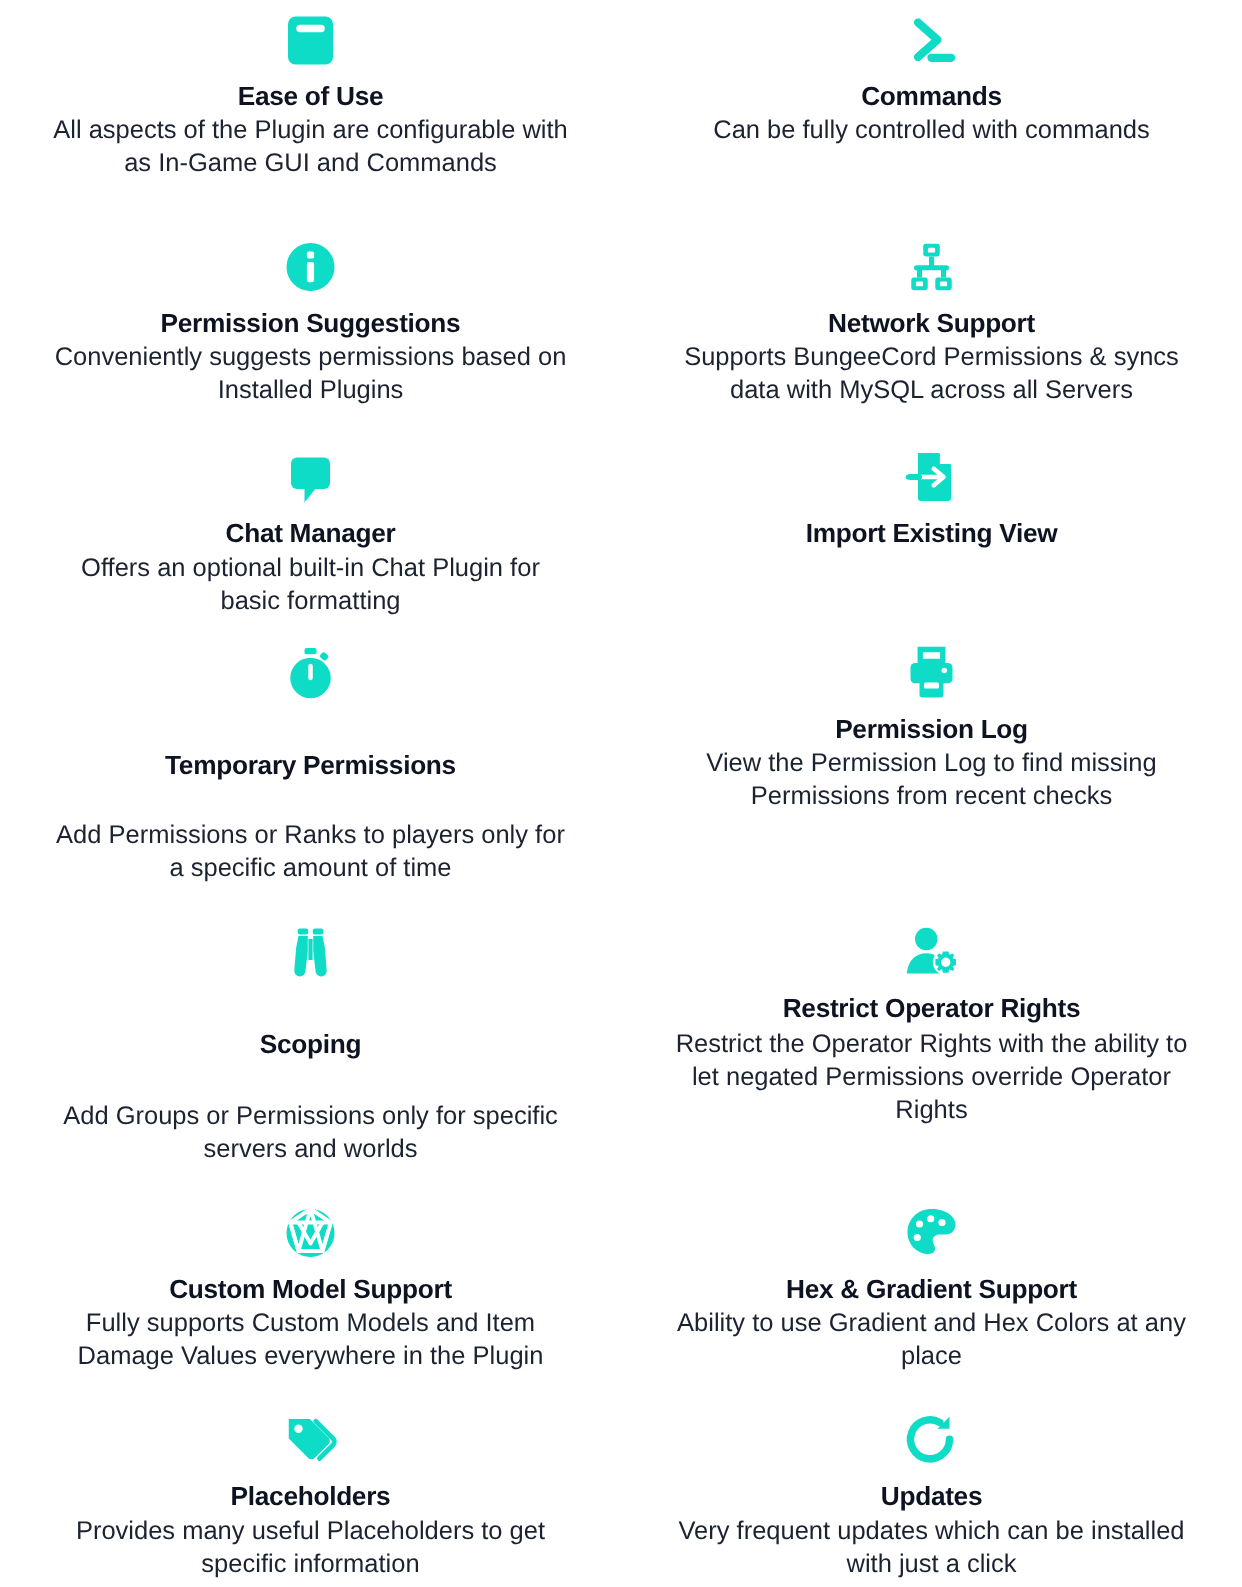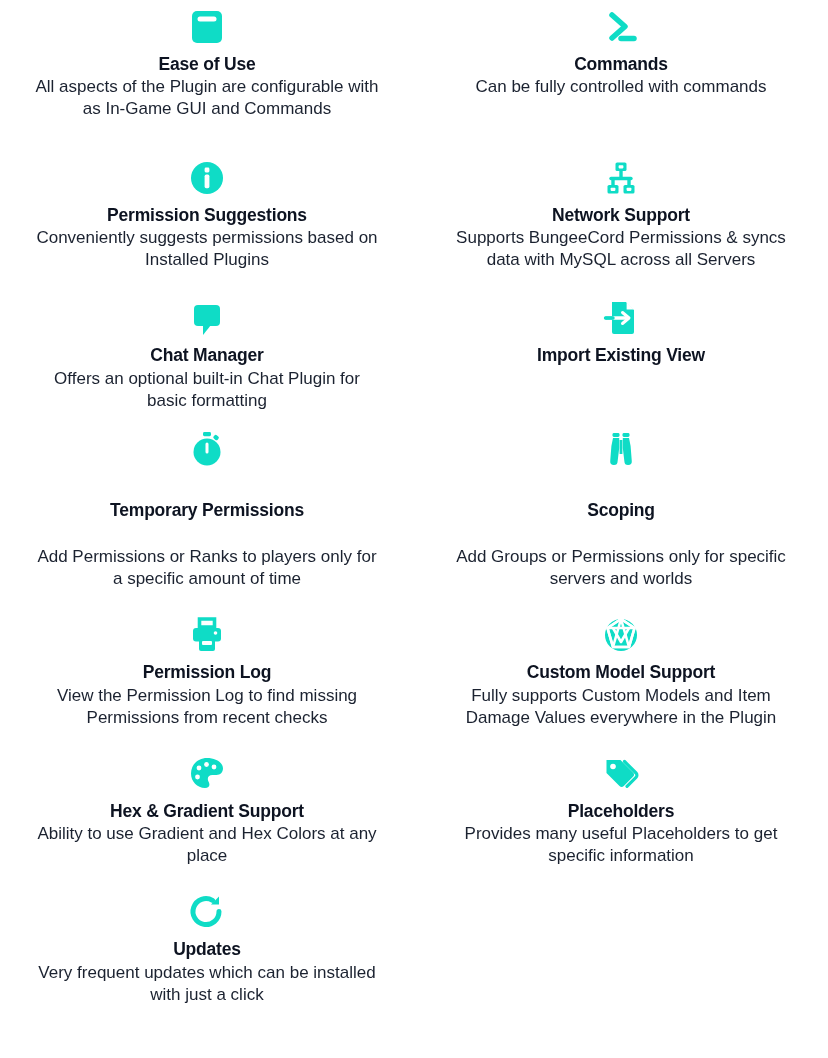--- a/index.html
+++ b/index.html
@@ -157,48 +157,61 @@
         <rect x="17" y="4" width="8" height="4.2" rx="1.4" fill="#0fdcc6"></rect>
         <rect x="27.5" y="7.3" width="5.2" height="4.4" rx="1.6" fill="#0fdcc6" transform="rotate(40 30 9.5)"></rect>
         <circle cx="21" cy="24" r="13.5" fill="#0fdcc6"></circle>
         <rect x="19.5" y="14.5" width="3" height="11" rx="1.5" fill="#ffffff"></rect>
       </svg>
     </span>
     <p class="feature-title">Temporary Permissions</p>
     <p class="feature-desc">Add Permissions or Ranks to players only for a specific amount of time</p>
   </div>
 
+  <div class="feature-card r5 col-left">
+    <span class="feature-icon">
+      <svg width="42" height="42" viewBox="0 0 42 42">
+        <path d="M13.5 5 H28.5 V13 H13.5 Z" fill="none" stroke="#0fdcc6" stroke-width="3.6"></path>
+        <rect x="7" y="14" width="28" height="13.5" rx="3" fill="#0fdcc6"></rect>
+        <circle cx="29.5" cy="19" r="1.8" fill="#ffffff"></circle>
+        <rect x="13" y="24" width="16" height="13" rx="2" fill="#0fdcc6"></rect>
+        <rect x="16" y="27" width="10" height="4" rx="1" fill="#ffffff"></rect>
+      </svg>
+    </span>
+    <p class="feature-title">Permission Log</p>
+    <p class="feature-desc">View the Permission Log to find missing Permissions from recent checks</p>
+  </div>
+
   <div class="feature-card r4 col-right">
     <span class="feature-icon">
       <svg width="42" height="42" viewBox="0 0 42 42">
         <rect x="12.5" y="5" width="7" height="4" rx="1.4" fill="#0fdcc6"></rect>
         <rect x="22.5" y="5" width="7" height="4" rx="1.4" fill="#0fdcc6"></rect>
         <path d="M13 10 H19.2 V20 L17.6 33.5 A3.6 3.6 0 0 1 10.2 33.2 L11.4 18 Z" fill="#0fdcc6"></path>
         <path d="M29 10 H22.8 V20 L24.4 33.5 A3.6 3.6 0 0 0 31.8 33.2 L30.6 18 Z" fill="#0fdcc6"></path>
         <rect x="19.6" y="12" width="2.8" height="14" fill="#0fdcc6"></rect>
       </svg>
     </span>
     <p class="feature-title">Scoping</p>
     <p class="feature-desc">Add Groups or Permissions only for specific servers and worlds</p>
   </div>
 
-  <div class="feature-card r5 col-left">
-    <span class="feature-icon">
-      <svg width="42" height="42" viewBox="0 0 42 42">
-        <path d="M13.5 5 H28.5 V13 H13.5 Z" fill="none" stroke="#0fdcc6" stroke-width="3.6"></path>
-        <rect x="7" y="14" width="28" height="13.5" rx="3" fill="#0fdcc6"></rect>
-        <circle cx="29.5" cy="19" r="1.8" fill="#ffffff"></circle>
-        <rect x="13" y="24" width="16" height="13" rx="2" fill="#0fdcc6"></rect>
-        <rect x="16" y="27" width="10" height="4" rx="1" fill="#ffffff"></rect>
-      </svg>
-    </span>
-    <p class="feature-title">Permission Log</p>
-    <p class="feature-desc">View the Permission Log to find missing Permissions from recent checks</p>
-  </div>
-
+  <div class="feature-card r5 col-right">
+    <span class="feature-icon">
+      <svg width="42" height="42" viewBox="0 0 42 42">
+        <circle cx="17.5" cy="12" r="7.5" fill="#0fdcc6"></circle>
+        <path d="M4.5 35 C5.5 25.5 11 21.5 17.5 21.5 C24 21.5 29.5 25.5 30.5 35 Z" fill="#0fdcc6"></path>
+        <circle cx="30.5" cy="27.5" r="8.6" fill="#ffffff"></circle>
+        <path d="M30.5 20.4 L32.3 20.4 L32.9 22.7 L34.9 21.6 L36.2 22.9 L35 24.8 L37.3 25.5 L37.3 29.4 L35 30.1 L36.2 32 L34.9 33.3 L32.9 32.2 L32.3 34.5 L28.6 34.5 L28 32.2 L26 33.3 L24.7 32 L25.9 30.1 L23.6 29.4 L23.6 25.5 L25.9 24.8 L24.7 22.9 L26 21.6 L28 22.7 L28.6 20.4 Z" fill="#0fdcc6"></path>
+        <circle cx="30.5" cy="27.5" r="3.1" fill="#ffffff"></circle>
+      </svg>
+    </span>
+    <p class="feature-title">Restrict Operator Rights</p>
+    <p class="feature-desc">Restrict the Operator Rights with the ability to let negated Permissions override Operator Rights</p>
+  </div>
 
   <div class="feature-card r6 col-left">
     <span class="feature-icon">
       <svg width="42" height="42" viewBox="0 0 42 42">
         <circle cx="21" cy="21" r="16" fill="#0fdcc6"></circle>
         <path d="M21 5 L34.5 14 L29 33 L13 33 L7.5 14 Z" fill="none" stroke="#ffffff" stroke-width="2.6"></path>
         <path d="M21 5 L13 33 M21 5 L29 33 M7.5 14 L34.5 14" stroke="#ffffff" stroke-width="2.6" fill="none"></path>
         <path d="M7.5 14 L29 33 M34.5 14 L13 33" stroke="#ffffff" stroke-width="0" fill="none"></path>
         <path d="M21 5 L34.5 14 L29 33 L13 33 L7.5 14 Z M13 14 L21 28 L29 14" fill="none" stroke="#ffffff" stroke-width="2.6" stroke-linejoin="round"></path>
       </svg>

